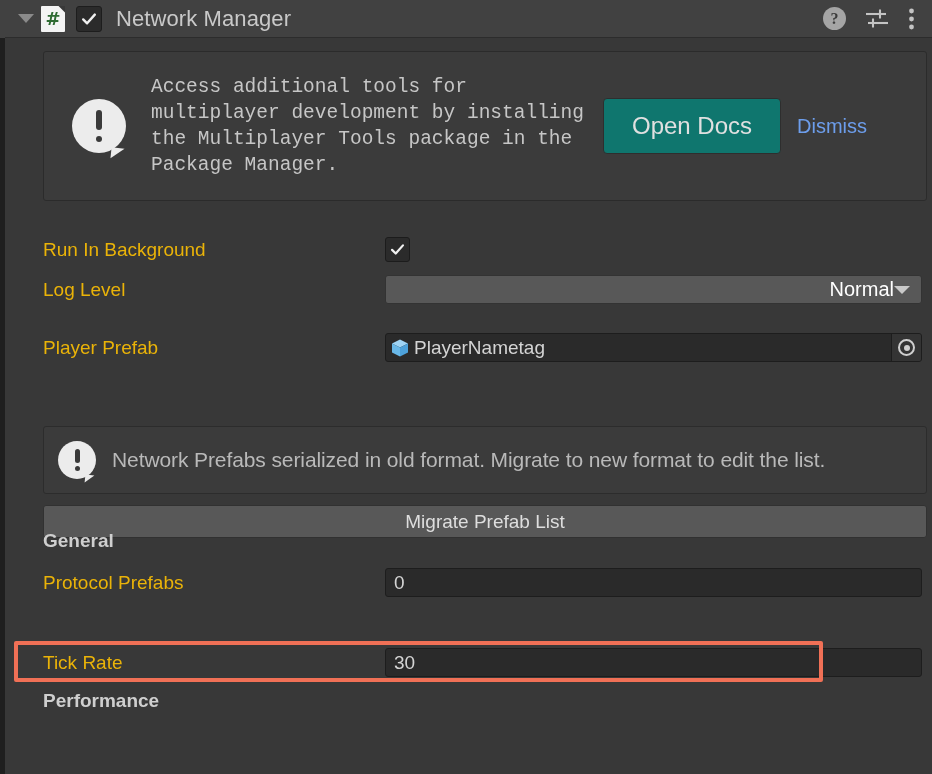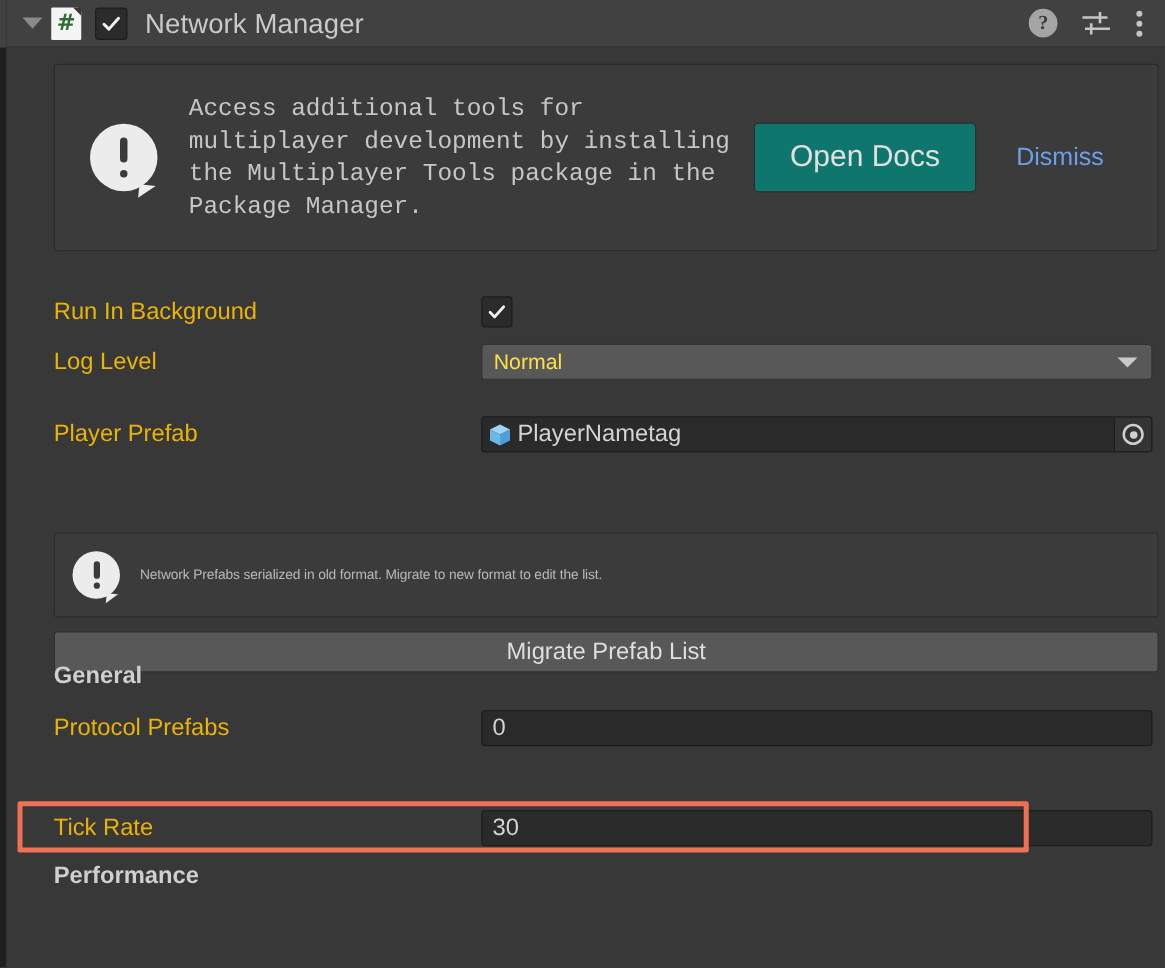--- a/index.html
+++ b/index.html
@@ -218,21 +218,21 @@
     border-radius: 4px;
     color: #e0e0e0;
     font-size: 24px;
     display: flex;
     align-items: center;
     justify-content: center;
     cursor: pointer;
   }
 
   .dismiss-link {
-    margin-left: 32px;
+    margin-left: 16px;
     color: #6d9eec;
     font-size: 20px;
     cursor: pointer;
   }
 
   
   .row {
     position: absolute;
     left: 0;
     width: 927px;
@@ -278,25 +278,26 @@
     width: 537px; height: 29px;
     background: #585858;
     border: 1px solid #333333;
     border-radius: 3px;
     display: flex;
     align-items: center;
     cursor: pointer;
   }
   .dropdown .dd-text {
     padding-left: 9px;
-    font-size: 17px;
-    color: #fde047;
+    font-size: 20px;
+    color: #ffffff;
     flex: 1;
     overflow: hidden;
     white-space: nowrap;
+    text-align: right;
   }
   .dropdown .dd-arrow {
     margin-right: 11px;
     width: 0; height: 0;
     border-left: 8px solid transparent;
     border-right: 8px solid transparent;
     border-top: 8px solid #c9c9c9;
   }
 
   .objfield {
@@ -375,21 +376,21 @@
     left: 38px; top: 388px;
     width: 884px; height: 68px;
     background: #3b3b3b;
     border: 1px solid #2c2c2c;
     border-radius: 3px;
     display: flex;
     align-items: center;
   }
   .warn-text {
     margin-left: 16px;
-    font-size: 11px;
+    font-size: 21px;
     color: #b9b9b9;
     font-family: "Liberation Sans", sans-serif;
     letter-spacing: -0.1px;
   }
 
   
   .migrate-btn {
     position: absolute;
     left: 38px; top: 467px;
     width: 884px; height: 33px;

